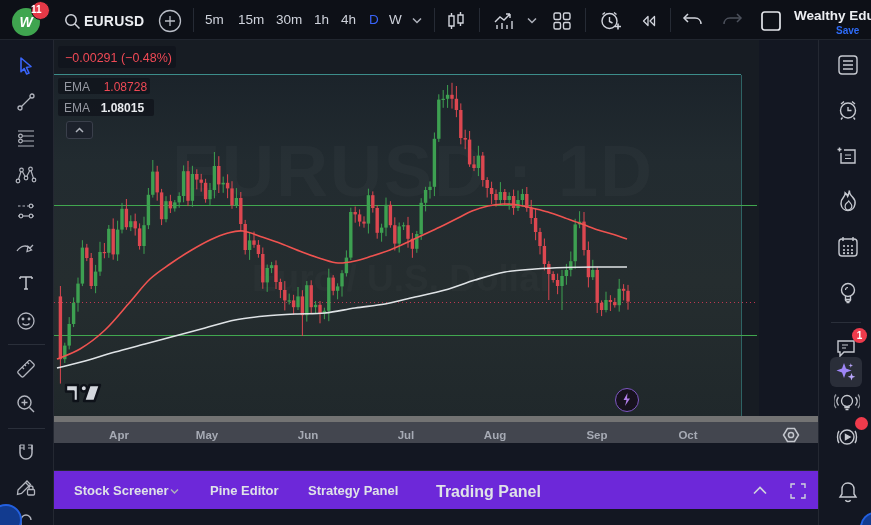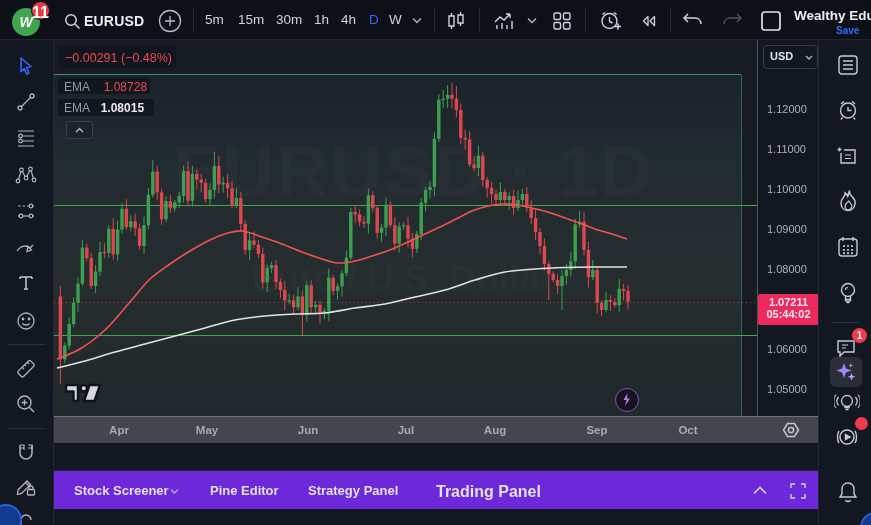--- a/index.html
+++ b/index.html
@@ -1,21 +1,21 @@
 <!DOCTYPE html>
 <html><head><meta charset="utf-8"><style>
 *{margin:0;padding:0;box-sizing:border-box}
 html,body{width:871px;height:525px;background:#131722;overflow:hidden;font-family:"Liberation Sans",sans-serif}
 .abs{position:absolute}
 #app{position:relative;width:871px;height:525px}
 #topbar{position:absolute;left:0;top:0;width:871px;height:40px;background:#0d1017;border-bottom:1px solid #21262f;z-index:30}
 #lefttb{position:absolute;left:0;top:40px;width:54px;height:485px;background:#131722;border-right:1px solid #242832;z-index:20}
 #rightsb{position:absolute;left:818px;top:40px;width:53px;height:485px;background:#131722;border-left:1px solid #242832;z-index:20}
 #axis{position:absolute;left:757px;top:40px;width:61px;height:378px;background:#131722;border-left:1px solid #50545e}
-#taxis{position:absolute;left:54px;top:416px;width:764px;height:27px;background:#43464f;border-top:1px solid #737373}
+#taxis{position:absolute;left:54px;top:416px;width:764px;height:27px;background:#43464f;border-top:6px solid #737373}
 #rangerow{position:absolute;left:54px;top:443px;width:764px;height:43px;background:#11151d;border-top:1px solid #242832}
 #botbar{position:absolute;left:0px;top:470px;width:818px;height:39px;background:#6d28d9;border-top:1px solid #242832}
 .plabel{position:absolute;left:9px;color:#aeb2bb;font-size:11px}
 .mlabel{position:absolute;top:7px;color:#a6aab4;font-size:11.5px;font-weight:bold;transform:translateX(-50%)}
 .rbtn{display:inline-block;color:#cfd3dc;font-size:12px;font-weight:bold}
 .tf{top:12px;color:#cfd3dc;font-size:13.5px;font-weight:normal}
 svg.ic{display:block}
 </style></head><body>
 <div id="app">
 
@@ -324,38 +324,20 @@
 <path d="M25.5 2 H36 L30.5 18 H20 Z"></path>
 </g>
     </svg>
 
 <div class="abs" style="left:615px;top:388px;width:24px;height:24px;border-radius:50%;background:#17121e;border:1.6px solid #7e57c2;z-index:5">
 <svg class="ic" width="21" height="21" viewBox="0 0 21 21">
         <path d="M11.5 4 L7.5 11 H10.5 L9 17 L14 9.5 H11 Z" fill="#b07de8"></path>
       </svg>
     </div>
 
-<div id="axis">
-<div class="abs" style="left:5px;top:5px;width:55px;height:24px;border:1px solid #363b47;border-radius:4px"></div>
-<div class="abs" style="left:12px;top:10px;color:#dfe2e8;font-size:11px;font-weight:bold">USD</div>
-<svg class="abs ic" width="8" height="6" viewBox="0 0 8 6" style="left:47px;top:15px">
-        <path d="M1 1 L4 4 L7 1" stroke="#aeb2bb" stroke-width="1.4" fill="none"></path>
-      </svg>
-<div class="plabel" style="top:63px">1.12000</div>
-<div class="plabel" style="top:103px">1.11000</div>
-<div class="plabel" style="top:143px">1.10000</div>
-<div class="plabel" style="top:183px">1.09000</div>
-<div class="plabel" style="top:223px">1.08000</div>
-<div class="plabel" style="top:303px">1.06000</div>
-<div class="plabel" style="top:343px">1.05000</div>
-<div class="abs" style="left:0px;top:254px;width:61px;height:31px;background:#ec2a5e;border-radius:2px;z-index:7;text-align:center">
-<div style="color:#ffe9f0;font-size:11px;font-weight:bold;margin-top:2px">1.07211</div>
-<div style="color:#ffe9f0;font-size:11px;font-weight:bold">05:44:02</div>
-</div>
-</div>
 
 <div id="taxis">
 <div class="mlabel" style="left:65px">Apr</div>
 <div class="mlabel" style="left:153px">May</div>
 <div class="mlabel" style="left:254px">Jun</div>
 <div class="mlabel" style="left:352px">Jul</div>
 <div class="mlabel" style="left:441px">Aug</div>
 <div class="mlabel" style="left:543px">Sep</div>
 <div class="mlabel" style="left:634px">Oct</div>
 <svg class="abs ic" width="18" height="16" viewBox="0 0 18 16" style="left:728px;top:5px" fill="none" stroke="#c3c6cd" stroke-width="1.5">
@@ -382,21 +364,21 @@
 </div>
 <div class="abs" style="left:-10px;top:504px;width:32px;height:32px;border-radius:50%;background:#123b8f;border:2px solid #2360e0;z-index:25"></div>
 <div class="abs" style="left:860px;top:512px;width:30px;height:30px;border-radius:50%;background:#123b8f;border:2px solid #2360e0;z-index:25"></div>
 
 <div id="topbar">
 <div class="abs" style="left:12px;top:8px;width:28px;height:28px;border-radius:50%;background:#3fa54f"></div>
 <svg class="abs ic" width="28" height="28" viewBox="0 0 28 28" style="left:12px;top:8px">
         <text x="14" y="19" text-anchor="middle" font-family="Liberation Sans,sans-serif" font-size="14" font-weight="bold" font-style="italic" fill="#fff">W</text>
       </svg>
 <div class="abs" style="left:31px;top:1px;width:19px;height:19px;border-radius:50%;background:#e53947;border:1.5px solid #0f131a"></div>
-<div class="abs" style="left:31px;top:4px;width:19px;text-align:center;color:#fff;font-size:16px;font-weight:bold">11</div>
+<div class="abs" style="left:31px;top:4px;width:19px;text-align:left;color:#fff;font-size:10px;font-weight:bold">11</div>
 <svg class="abs ic" width="17" height="17" viewBox="0 0 17 17" style="left:64px;top:13px" fill="none" stroke="#d1d4dc" stroke-width="1.5">
         <circle cx="7" cy="7" r="5.2"></circle>
         <path d="M11 11 L15.5 15.5"></path>
       </svg>
 <div class="abs" style="left:84px;top:13px;color:#eceef2;font-size:14px;font-weight:bold;letter-spacing:0.2px">EURUSD</div>
 <svg class="abs ic" width="24" height="24" viewBox="0 0 24 24" style="left:158px;top:9px" fill="none" stroke="#b9bdc6" stroke-width="1.3">
         <circle cx="12" cy="12" r="10.5"></circle>
         <path d="M12 7 V17 M7 12 H17"></path>
       </svg>
 <div class="abs" style="left:193px;top:8px;width:1px;height:24px;background:#262b35"></div>

